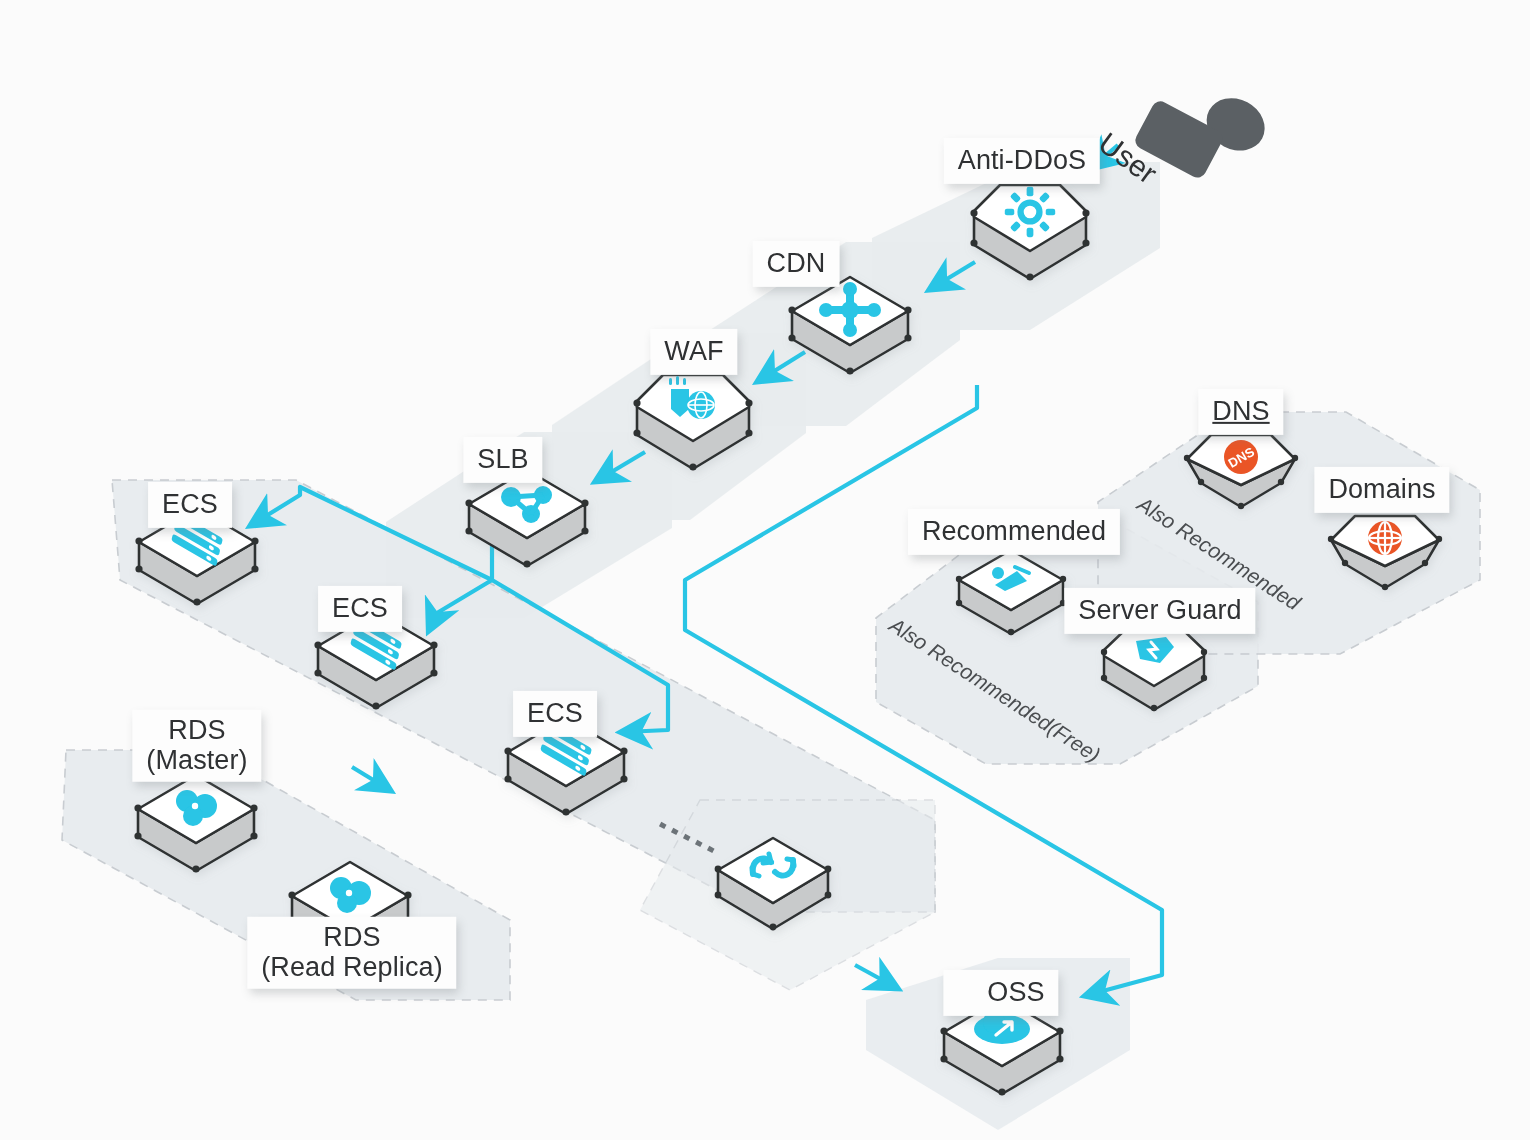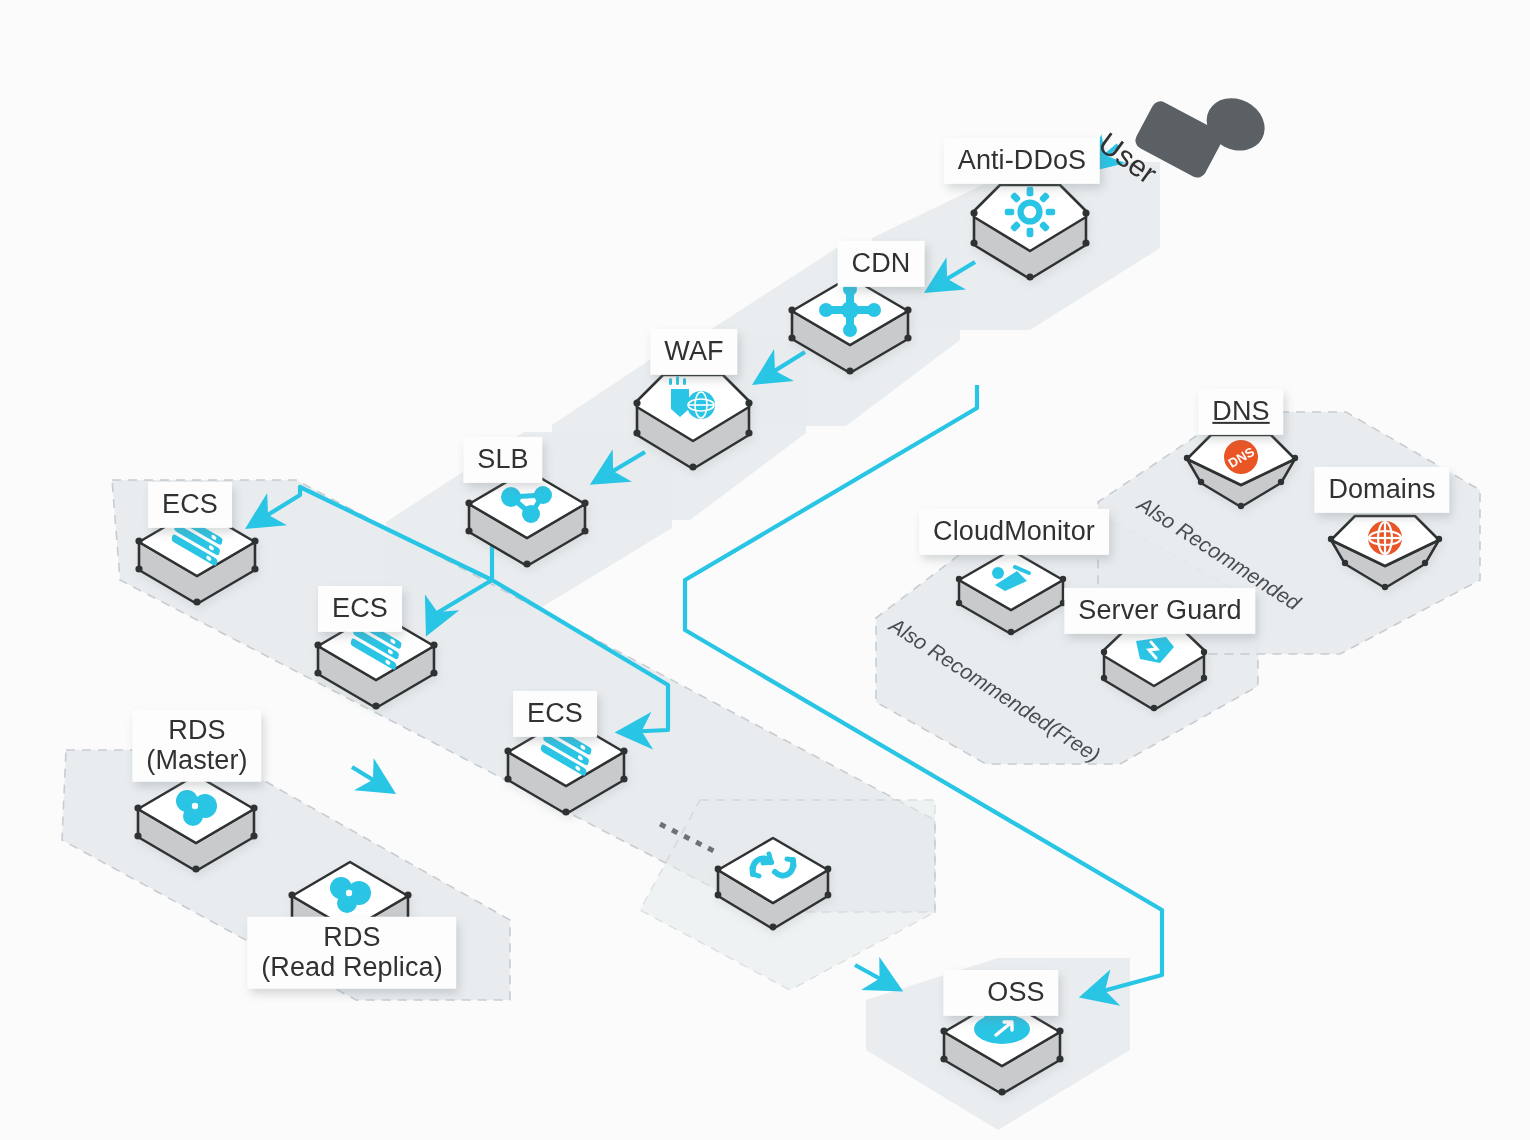--- a/index.html
+++ b/index.html
@@ -409,32 +409,32 @@
           <circle cx="-54" cy="-5" r="3.2"></circle>
           <circle cx="54" cy="-5" r="3.2"></circle>
           <circle cx="-40" cy="19" r="3.2"></circle>
           <circle cx="40" cy="19" r="3.2"></circle>
           <circle cx="0" cy="43" r="3.2"></circle>
         </g>
     </g>
   </svg>
 
   <div class="label" style="left:1022px;top:121px;">Anti-DDoS</div>
-  <div class="label" style="left:881px;top:224px;">CDN</div>
+  <div class="label" style="left:796px;top:224px;">CDN</div>
   <div class="label" style="left:694px;top:312px;">WAF</div>
   <div class="label" style="left:503px;top:420px;">SLB</div>
   <div class="label" style="left:190px;top:465px;">ECS</div>
   <div class="label" style="left:360px;top:569px;">ECS</div>
   <div class="label" style="left:555px;top:674px;">ECS</div>
   <div class="label two" style="left:197px;top:706px;">RDS
 (Master)</div>
   <div class="label two" style="left:352px;top:913px;">RDS
 (Read Replica)</div>
   <div class="label" style="left:1001px;top:953px;padding-left:44px;">OSS</div>
-  <div class="label" style="left:1014px;top:492px;">CloudMonitor</div>
+  <div class="label" style="left:1014px;top:492px;">Recommended</div>
   <div class="label" style="left:1160px;top:571px;">Server Guard</div>
   <div class="label" style="left:1241px;top:372px;text-decoration:underline;">DNS</div>
   <div class="label" style="left:1382px;top:450px;">Domains</div>
 
   <div class="rot-label user" style="left:1112px;top:86px;transform:rotate(36deg);">User</div>
 
   <div class="plat-text" style="left:1146px;top:452px;transform:rotate(33deg);">Also Recommended</div>
   <div class="plat-text" style="left:898px;top:573px;transform:rotate(33deg);">Also Recommended(Free)</div>
 
 </div>

